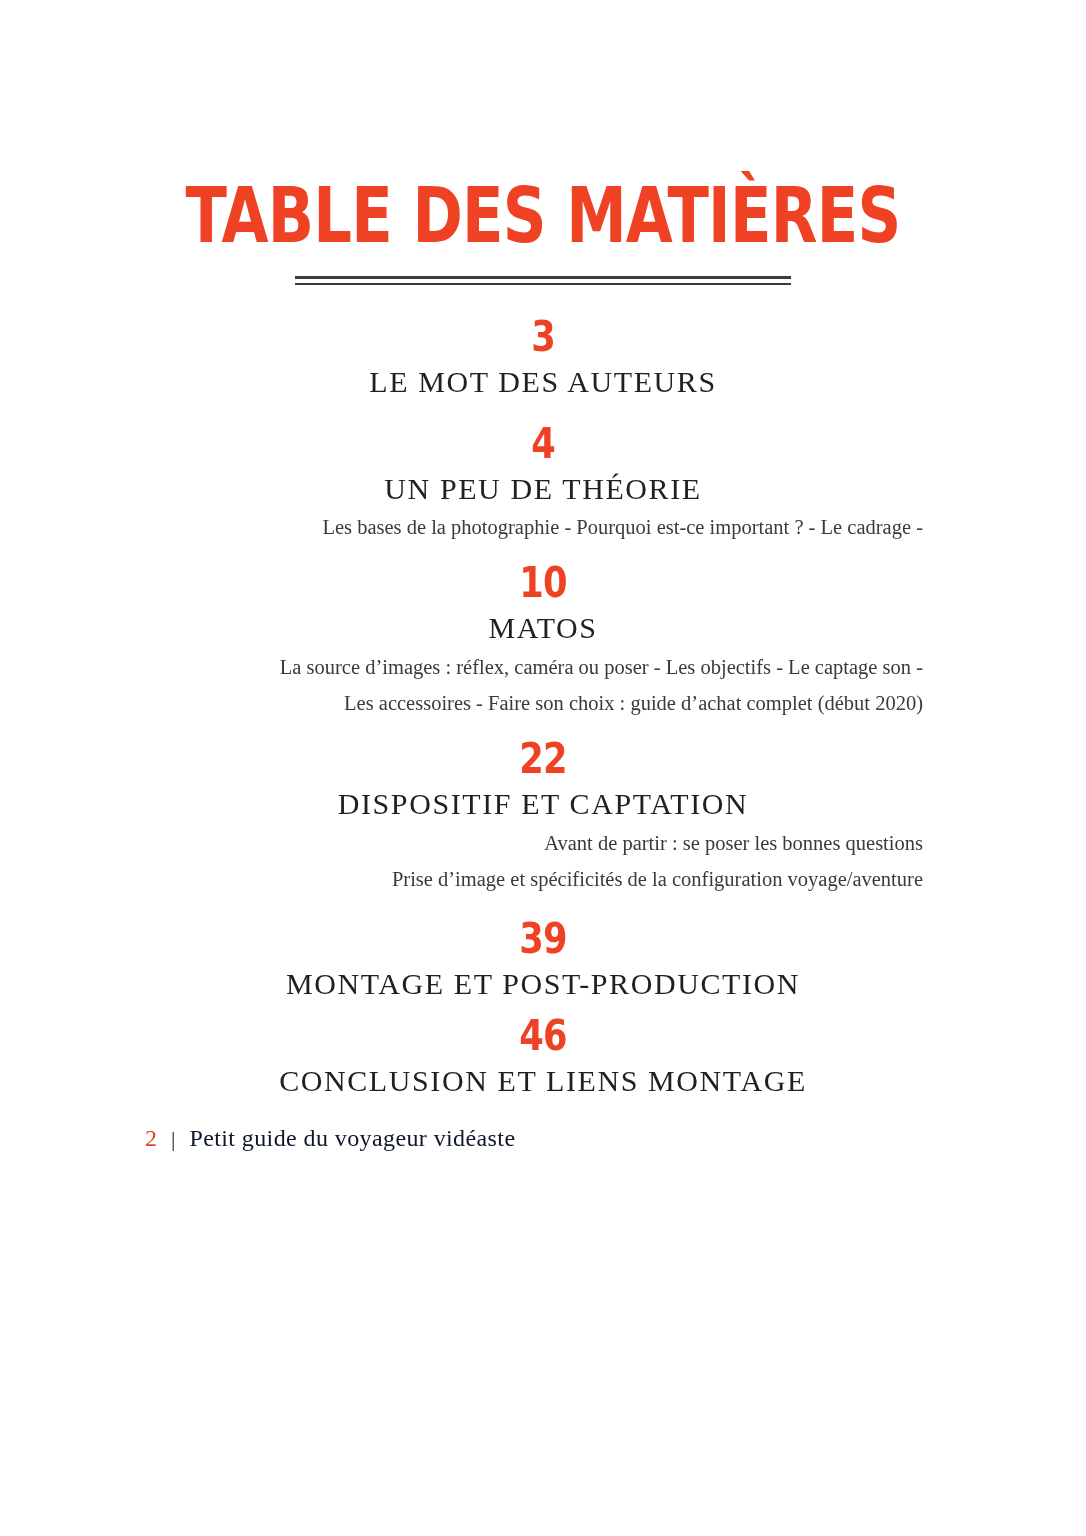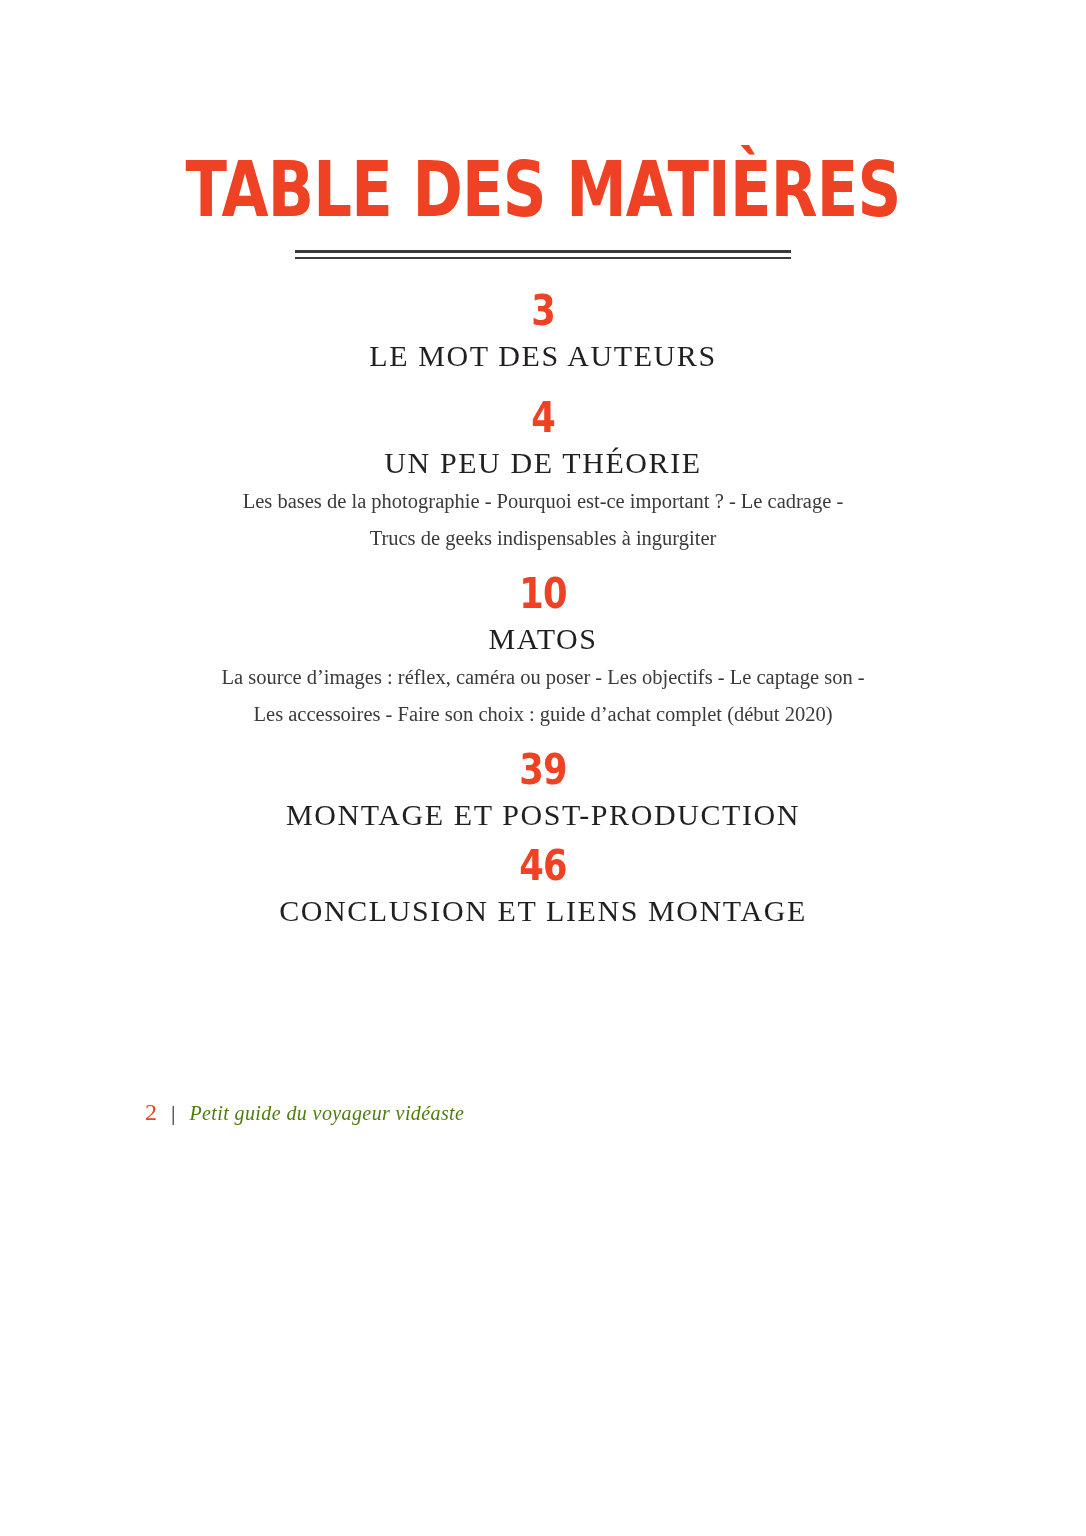--- a/index.html
+++ b/index.html
@@ -13,20 +13,21 @@
     font-family: "Liberation Serif", serif;
     color: #231f20;
     position: relative;
     overflow: hidden;
   }
   .page {
     width: 1086px;
     height: 1184px;
     position: relative;
     box-sizing: border-box;
+    margin-top: 26px;
   }
   .toc-title {
     text-align: center;
     color: #ef4123;
     font-family: "DejaVu Sans", sans-serif;
     font-weight: bold;
     font-size: 76px;
     letter-spacing: -1px;
     margin: 0;
     padding-top: 152px;
@@ -75,20 +76,21 @@
   }
   .entry-sub {
     font-family: "Liberation Serif", serif;
     font-size: 20.5px;
     color: #3a3a3a;
     line-height: 1.5;
     margin-top: 6px;
     max-width: 760px;
     margin-left: auto;
     margin-right: auto;
+    text-align: right;
   }
   .sp-1 { margin-bottom: 22px; }
   .sp-2 { margin-bottom: 18px; }
   .sp-3 { margin-bottom: 18px; }
   .sp-4 { margin-bottom: 22px; }
   .sp-5 { margin-bottom: 12px; }
   .sp-6 { margin-bottom: 12px; text-align: center; }
   .sp-7 { margin-bottom: 0; }
 
   .footer {
@@ -104,23 +106,22 @@
     font-family: "Liberation Serif", serif;
     font-size: 24px;
   }
   .footer-sep {
     color: #231f20;
     font-family: "Liberation Serif", serif;
     font-size: 22px;
   }
   .footer-text {
     font-family: "Liberation Serif", serif;
-    font-style: italic;
-    font-size: 20px;
-    color: #4d7c0f;
+    font-size: 24px;
+    color: #0f172a;
     letter-spacing: 0.4px;
   }
 </style>
 </head>
 <body>
 
 <div class="page">
 
   <h1 class="toc-title">TABLE DES MATIÈRES</h1>
 
@@ -134,30 +135,35 @@
 
     <div class="entry sp-1">
       <div class="entry-page">3</div>
       <div class="entry-title">LE MOT DES AUTEURS</div>
     </div>
 
     <div class="entry sp-2">
       <div class="entry-page">4</div>
       <div class="entry-title">UN PEU DE THÉORIE</div>
       <div class="entry-sub">Les bases de la photographie - Pourquoi est-ce important ? - Le cadrage -</div>
-      <div class="entry-sub">Trucs de geeks indispensables à ingurgiter</div>
     </div>
 
     <div class="entry sp-3">
       <div class="entry-page">10</div>
       <div class="entry-title">MATOS</div>
       <div class="entry-sub">La source d’images : réflex, caméra ou poser - Les objectifs - Le captage son -</div>
       <div class="entry-sub">Les accessoires - Faire son choix : guide d’achat complet (début 2020)</div>
     </div>
 
+    <div class="entry sp-4">
+      <div class="entry-page">22</div>
+      <div class="entry-title">DISPOSITIF ET CAPTATION</div>
+      <div class="entry-sub">Avant de partir : se poser les bonnes questions</div>
+      <div class="entry-sub">Prise d’image et spécificités de la configuration voyage/aventure</div>
+    </div>
 
 
     <div class="entry sp-6">
       <div class="entry-page">39</div>
       <div class="entry-title">MONTAGE ET POST-PRODUCTION</div>
     </div>
 
     <div class="entry sp-7">
       <div class="entry-page">46</div>
       <div class="entry-title">CONCLUSION ET LIENS MONTAGE</div>

